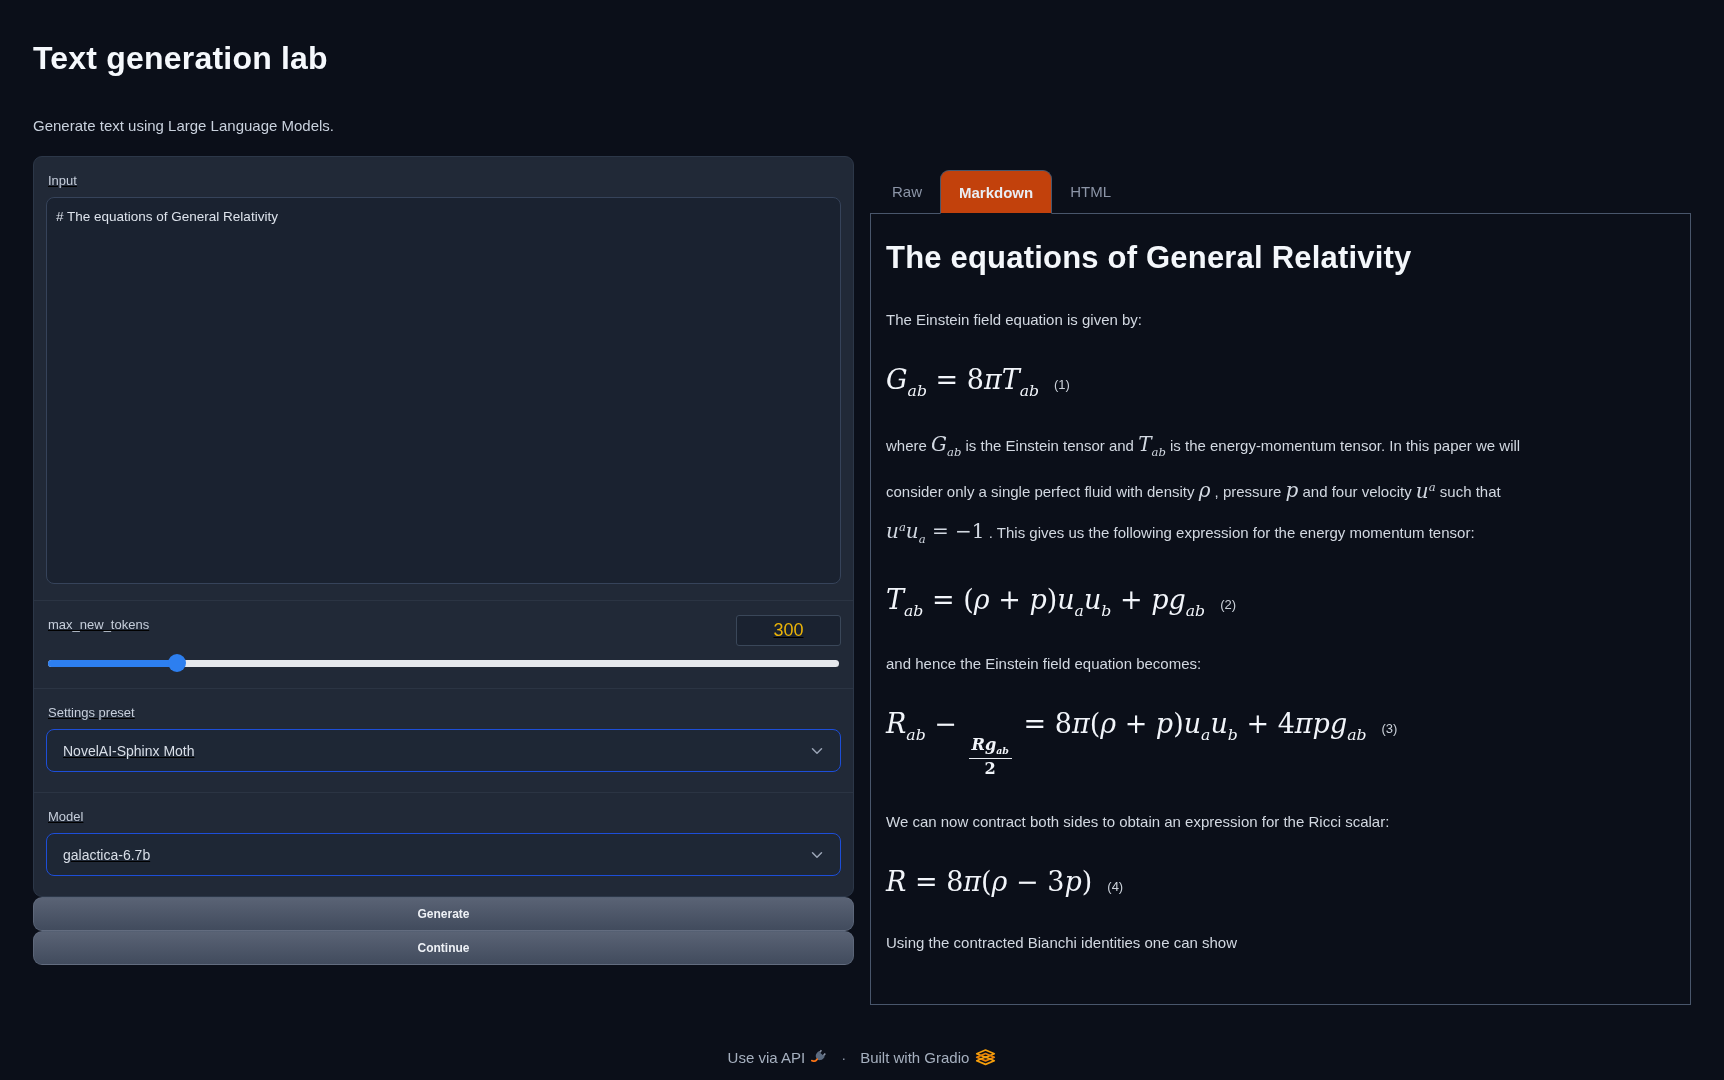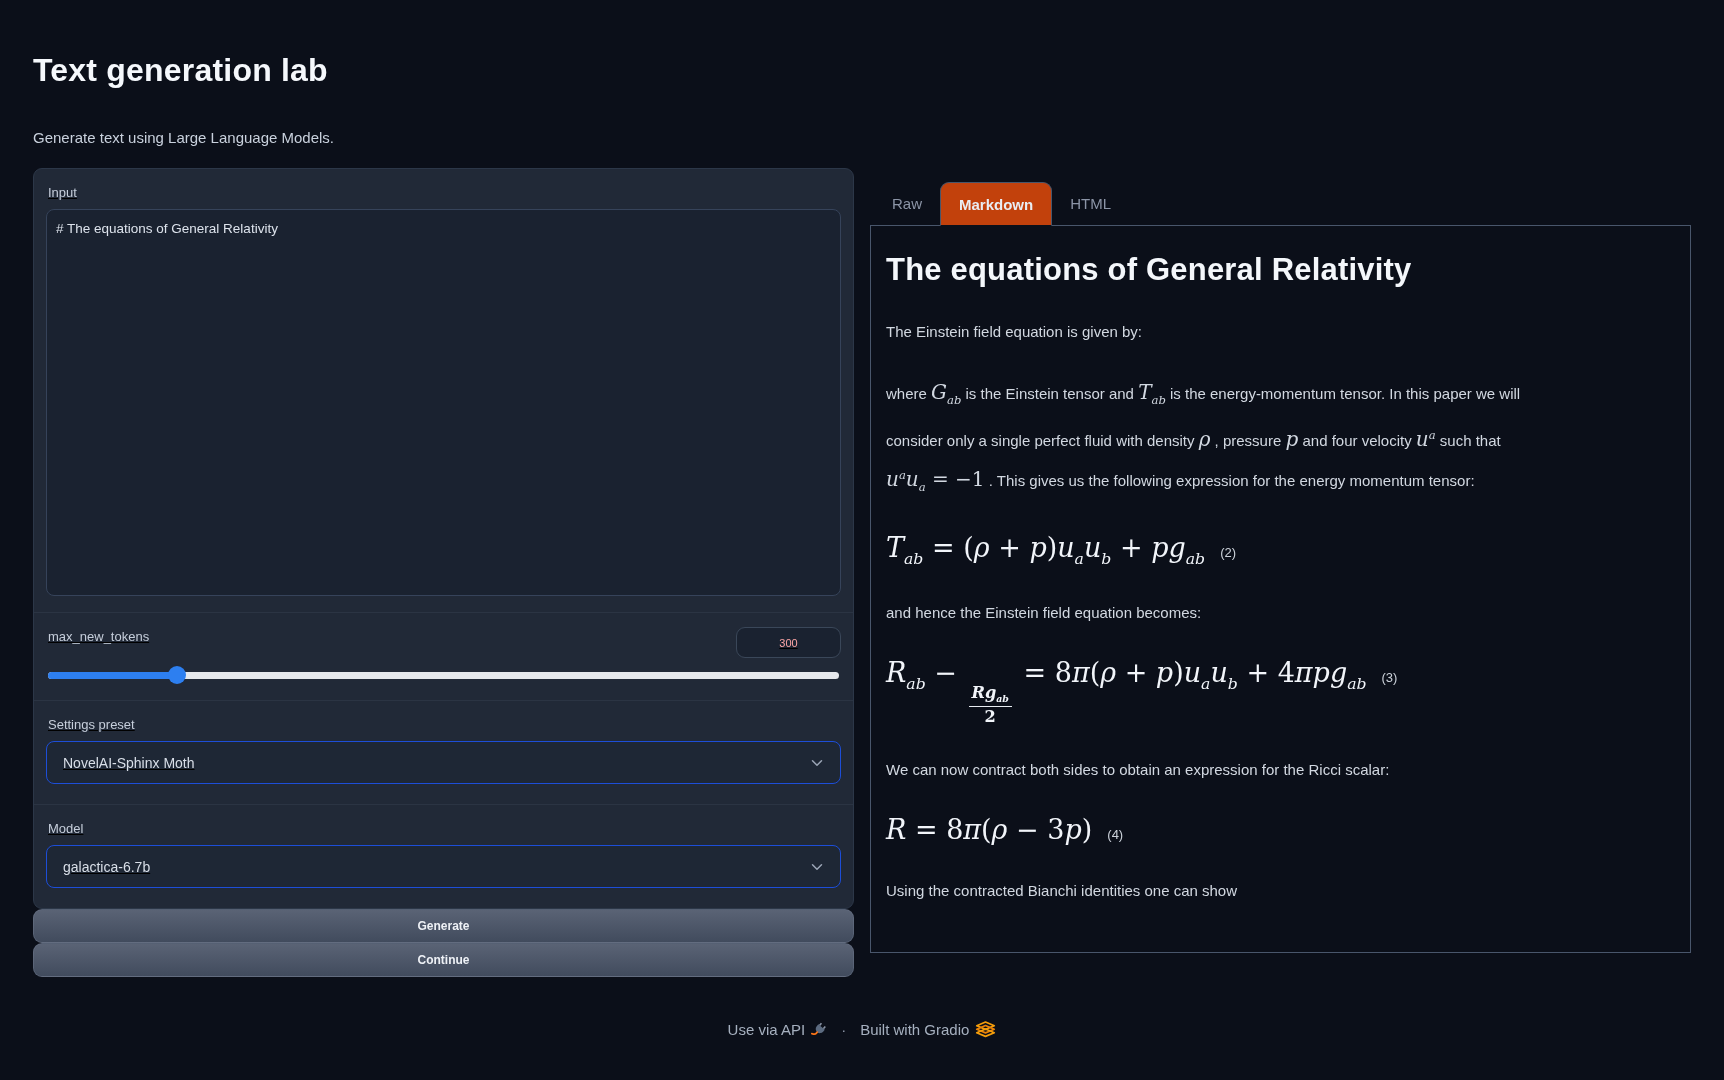--- a/index.html
+++ b/index.html
@@ -1,39 +1,39 @@
 <!DOCTYPE html>
 <html><head>
 <meta charset="utf-8">
 <style>
   * { margin:0; padding:0; box-sizing:border-box; }
   html,body { width:1724px; height:1080px; background:#0b0f19; overflow:hidden;
               font-family:"Liberation Sans","DejaVu Sans",sans-serif; }
   .page { width:1724px; height:1080px; padding:0 33px; }
 
   
-  .app-title { padding-top:52px; font-size:32px; font-weight:bold; color:#f5f8fc; letter-spacing:.2px; }
+  .app-title { padding-top:40px; font-size:32px; font-weight:bold; color:#f5f8fc; letter-spacing:.2px; }
   .app-sub   { margin-top:40px; font-size:15px; color:#c9d1dd; }
 
   
   .row { margin-top:22px; display:flex; gap:16px; align-items:flex-start; }
   .col { flex:1 1 0; min-width:0; }
 
   
   .form-panel { background:#212937; border:1px solid #2c3748; border-radius:9px; overflow:hidden; }
   .sec { padding:12px;text-decoration:underline; }
   .sec + .sec { border-top:1px solid #2b3443; }
   .blk-label { font-size:13px; color:#c6cedb; margin:4px 0 9px 2px; display:block; }
   .textarea { width:100%; height:387px; resize:none; background:#1a2230; border:1px solid #36435a;
               border-radius:8px; padding:11px 9px; font-size:13.5px; color:#dde3ec;
               font-family:"Liberation Sans","DejaVu Sans",sans-serif; outline:none; }
   
   .slider-head { display:flex; align-items:flex-start; justify-content:space-between;gap:12px; }
-  .num-input { width:105px; height:31px; background:#1a2230; border:1px solid #3a4759; border-radius:9px;
-               color:#fca5a5; font-size:11px; text-align:center; outline:none;
+  .num-input { width:105px; height:31px; background:#1a2230; border:1px solid #3a4759; border-radius:3px;
+               color:#eab308; font-size:18px; text-align:center; outline:none;
                font-family:"Liberation Sans",sans-serif; margin-top:2px; }
   .slider { position:relative; height:18px; margin:8px 2px 4px 2px; cursor:pointer; }
   .slider-track { position:absolute; left:0; right:0; top:6px; height:7px; border-radius:4px; background:#e6e8ec; }
   .slider-fill  { position:absolute; left:0; top:6px; height:7px; border-radius:4px; background:#2d7ff0; }
   .slider-handle{ position:absolute; top:0px; width:18px; height:18px; border-radius:50%; background:#2d7ff0; }
   
   .dropdown { height:43px; background:#1e2735; border:1px solid #1d4ed8; border-radius:8px;
               display:flex; align-items:center; justify-content:space-between; padding:0 14px 0 16px;
               cursor:pointer; }
   .dropdown .val { font-size:14px; color:#d9dfe8; }
@@ -140,20 +140,21 @@
         <div class="tab">Raw</div>
         <div class="tab active">Markdown</div>
         <div class="tab">HTML</div>
       </div>
       <div class="out-panel">
         <div class="md-h1">The equations of General Relativity</div>
         <div id="md-blocks">
             <div class="md-p">
               <div class="p-line"><span class="ui-text">The Einstein field equation is given by:</span></div>
             </div>
+            <div class="md-eq"><span class="mi">G<span class="msub">ab</span></span><span class="mr"> = 8</span><span class="mi">π</span><span class="mi">T<span class="msub">ab</span></span><span class="eq-num">(1)</span></div>
             <div class="md-p">
               <div class="p-line"><span class="ui-text">where </span><span class="mi">G<span class="msub">ab</span></span><span class="ui-text"> is the Einstein tensor and </span><span class="mi">T<span class="msub">ab</span></span><span class="ui-text"> is the energy-momentum tensor. In this paper we will</span></div>
               <div class="p-line"><span class="ui-text">consider only a single perfect fluid with density </span><span class="mi">ρ</span><span class="ui-text"> , pressure </span><span class="mi">p</span><span class="ui-text"> and four velocity </span><span class="mi">u<span class="msup">a</span></span><span class="ui-text"> such that</span></div>
               <div class="p-line"><span class="mi">u<span class="msup">a</span></span><span class="mi">u<span class="msub">a</span></span><span class="mr"> = −1</span><span class="ui-text"> . This gives us the following expression for the energy momentum tensor:</span></div>
             </div>
             <div class="md-eq"><span class="mi">T<span class="msub">ab</span></span><span class="mr"> = (</span><span class="mi">ρ</span><span class="mr"> + </span><span class="mi">p</span><span class="mr">)</span><span class="mi">u<span class="msub">a</span></span><span class="mi">u<span class="msub">b</span></span><span class="mr"> + </span><span class="mi">p</span><span class="mi">g<span class="msub">ab</span></span><span class="eq-num">(2)</span></div>
             <div class="md-p">
               <div class="p-line"><span class="ui-text">and hence the Einstein field equation becomes:</span></div>
             </div>
             <div class="md-eq"><span class="mi">R<span class="msub">ab</span></span><span class="mr"> − </span><span class="frac">

